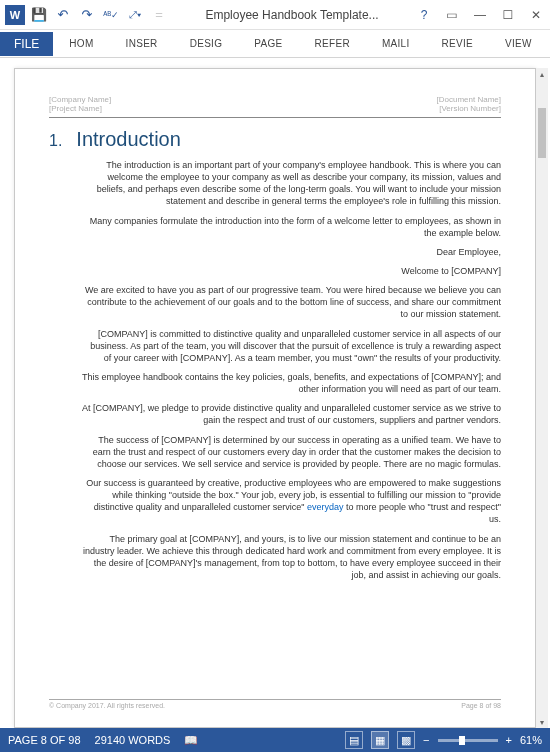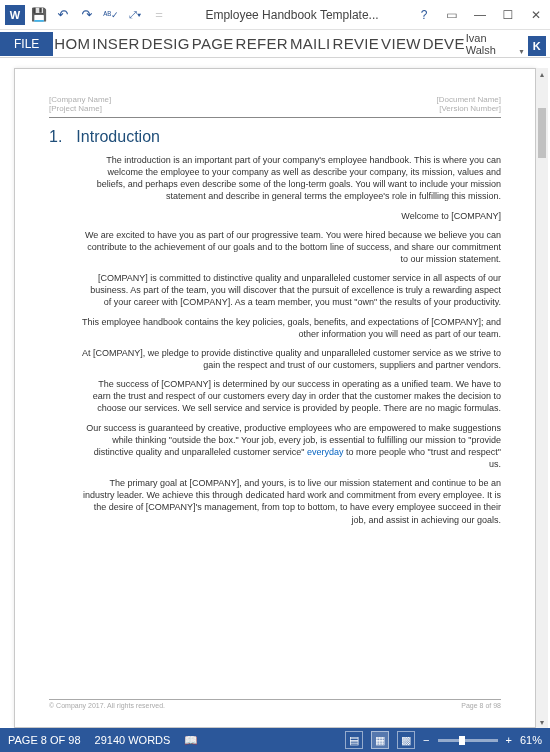--- a/index.html
+++ b/index.html
@@ -6,31 +6,31 @@
 body{width:550px;height:752px;background:#fff;overflow:hidden;display:flex;flex-direction:column}
 .titlebar{height:30px;background:#fff;display:flex;align-items:center;border-bottom:1px solid #e1e1e1}
 .qat{display:flex;align-items:center;gap:2px;padding:0 4px}
 .qat-icon{width:22px;height:22px;display:flex;align-items:center;justify-content:center;color:#2b579a;font-size:13px}
 .word-logo{background:#2b579a;color:#fff;width:20px;height:20px;font-size:11px;font-weight:bold;display:flex;align-items:center;justify-content:center}
 .title-center{flex:1;text-align:center;font-size:12px;color:#444;overflow:hidden;white-space:nowrap;text-overflow:ellipsis}
 .win-controls{display:flex}
 .win-btn{width:28px;height:28px;display:flex;align-items:center;justify-content:center;font-size:12px;color:#555}
 .ribbon{height:28px;display:flex;align-items:center;border-bottom:1px solid #d4d4d4;background:#fff}
 .file-tab{background:#2b579a;color:#fff;padding:0 14px;height:24px;display:flex;align-items:center;font-size:12px}
-.tab{padding:0 1px;font-size:15px;color:#444;height:28px;display:flex;align-items:center;letter-spacing:0.3px}
+.tab{padding:0 16px;font-size:10px;color:#444;height:28px;display:flex;align-items:center;letter-spacing:0.3px}
 .ribbon-right{margin-left:auto;display:flex;align-items:flex-end;padding-right:4px;gap:4px}
 .user-name{font-size:11px;color:#444}
 .user-badge{background:#2b579a;color:#fff;width:20px;height:20px;font-size:11px;font-weight:bold;display:flex;align-items:center;justify-content:center}
 .doc-area{flex:1;background:#fff;overflow:hidden;position:relative;padding:10px 14px 0 14px}
 .page{width:100%;height:100%;border:1px solid #c8c8c8;box-shadow:0 0 4px rgba(0,0,0,0.1);background:#fff;padding:26px 34px;overflow:hidden;position:relative}
 .page-header{display:flex;justify-content:space-between;font-size:8px;color:#b0b0b0;margin-bottom:2px}
 .hr-line{border-top:1px solid #888;margin:4px 0 10px 0}
 .h1-row{display:flex;align-items:baseline;gap:14px;color:#1f4e79;margin-bottom:8px}
 .h1-num{font-size:16px}
-.h1-text{font-size:16px}
+.h1-text{font-size:20px}
 .body-text{font-size:9px;color:#333;line-height:1.35;margin-left:32px}
 .body-text p{margin-bottom:7px;text-align:right}
 .sub-head{color:#1f4e79;font-size:9px;margin-bottom:6px}
 .link{color:#0563c1;}
 .page-footer{position:absolute;bottom:18px;left:34px;right:34px;border-top:1px solid #aaa;padding-top:2px;display:flex;justify-content:space-between;font-size:7px;color:#aaa}
 .scrollbar{position:absolute;right:2px;top:10px;bottom:0;width:12px;background:#f0f0f0}
 .scroll-thumb{position:absolute;top:40px;left:2px;right:2px;height:50px;background:#c1c1c1}
 .scroll-arrow{position:absolute;left:0;right:0;height:12px;display:flex;align-items:center;justify-content:center;font-size:8px;color:#666}
 .statusbar{height:24px;background:#2b579a;color:#fff;display:flex;align-items:center;font-size:11px;padding:0 8px;gap:12px}
 .status-left{display:flex;gap:14px;align-items:center}
@@ -94,20 +94,22 @@
         <div>[Version Number]</div>
       </div>
     </div>
     <div class="hr-line"></div>
     <div class="h1-row">
       <span class="h1-num">1.</span>
       <span class="h1-text">Introduction</span>
     </div>
     <div class="body-text">
       <p>The introduction is an important part of your company's employee handbook. This is where you can welcome the employee to your company as well as describe your company, its mission, values and beliefs, and perhaps even describe some of the long-term goals. You will want to include your mission statement and describe in general terms the employee's role in fulfilling this mission.</p>
+      <p>Many companies formulate the introduction into the form of a welcome letter to employees, as shown in the example below.</p>
+      <p>Dear Employee,</p>
       <p>Welcome to [COMPANY]</p>
       <p>We are excited to have you as part of our progressive team. You were hired because we believe you can contribute to the achievement of our goals and to the bottom line of success, and share our commitment to our mission statement.</p>
       <p>[COMPANY] is committed to distinctive quality and unparalleled customer service in all aspects of our business. As part of the team, you will discover that the pursuit of excellence is truly a rewarding aspect of your career with [COMPANY]. As a team member, you must "own" the results of your productivity.</p>
       <p>This employee handbook contains the key policies, goals, benefits, and expectations of [COMPANY]; and other information you will need as part of our team.</p>
       <p>At [COMPANY], we pledge to provide distinctive quality and unparalleled customer service as we strive to gain the respect and trust of our customers, suppliers and partner vendors.</p>
       <p>The success of [COMPANY] is determined by our success in operating as a unified team. We have to earn the trust and respect of our customers every day in order that the customer makes the decision to choose our services. We sell service and service is provided by people. There are no magic formulas.</p>
       <p><span>Our success is guaranteed by creative, productive employees who are empowered to make suggestions while thinking "outside the box." Your job, every job, is essential to fulfilling our mission to "provide distinctive quality and unparalleled customer service" </span><span class="link">everyday</span><span> to more people who "trust and respect" us.</span></p>
       <p>The primary goal at [COMPANY], and yours, is to live our mission statement and continue to be an industry leader. We achieve this through dedicated hard work and commitment from every employee. It is the desire of [COMPANY]'s management, from top to bottom, to have every employee succeed in their job, and assist in achieving our goals.</p>
     </div>
     <div class="page-footer">

